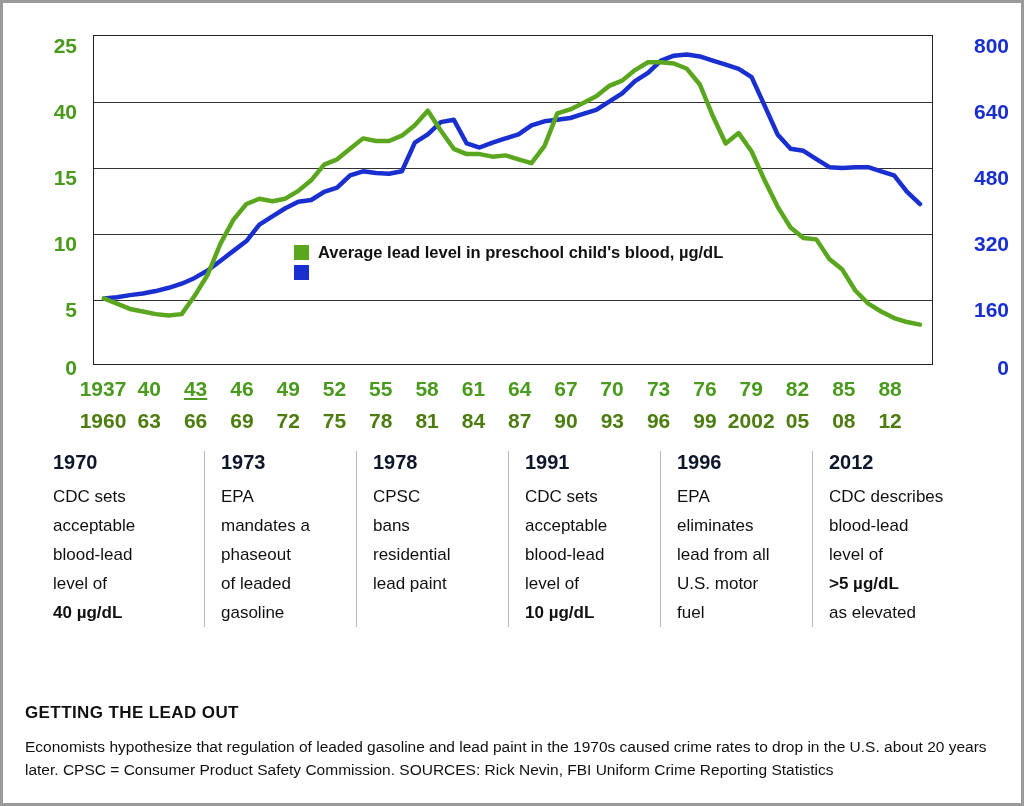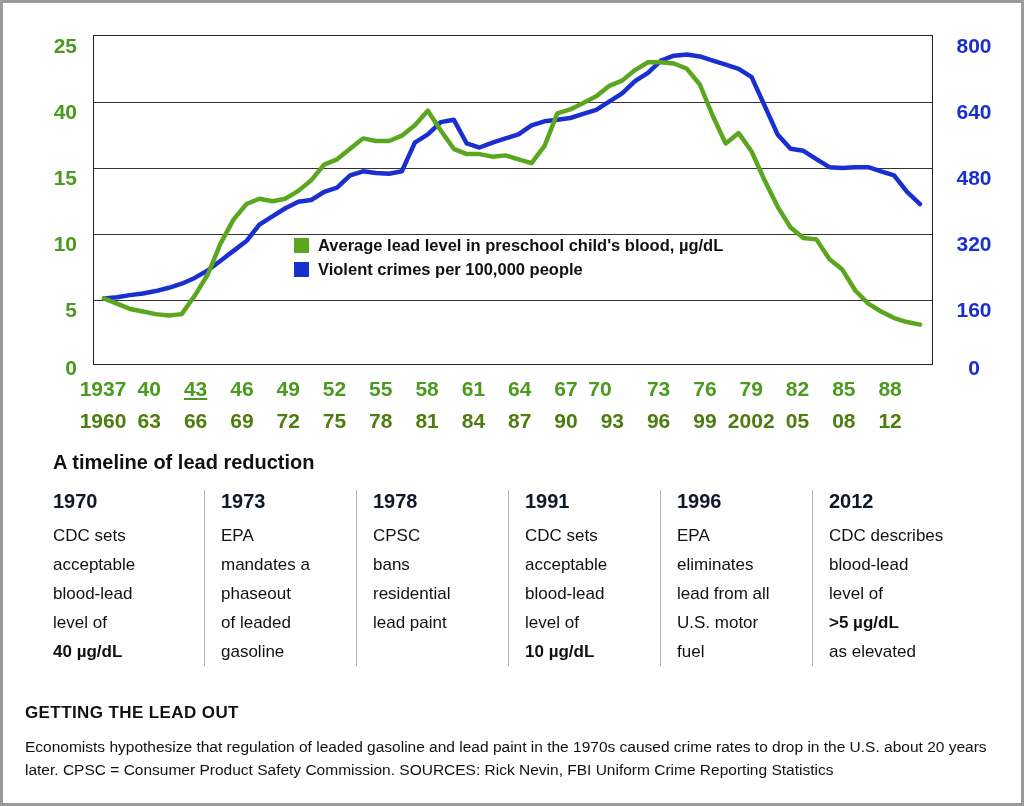--- a/index.html
+++ b/index.html
@@ -54,21 +54,21 @@
     width: 100%;
     height: 100%;
   }
   .axis-label {
     position: absolute;
     font-size: 21px;
     font-weight: bold;
     line-height: 1;
   }
   .axis-left { color: #4a9a1e; text-align: right; width: 60px; }
-  .axis-right { color: #1a2fd0; text-align: center; width: 70px; }
+  .axis-right { color: #1a2fd0; text-align: right; width: 70px; }
 
   .tickrow {
     position: absolute;
     left: 76px;
     width: 840px;
     height: 26px;
   }
   .tickrow span {
     position: absolute;
     font-size: 21px;
@@ -182,45 +182,44 @@
     <div id="plot">
       <div class="gridline" style="top:66px;"></div>
       <div class="gridline" style="top:132px;"></div>
       <div class="gridline" style="top:198px;"></div>
       <div class="gridline" style="top:264px;"></div>
       <svg id="chart-svg" viewBox="0 0 840 330" preserveAspectRatio="none">
         <polyline id="line-crime" fill="none" stroke="#1a2fd0" stroke-width="4.5" stroke-linejoin="round" stroke-linecap="round" points="10.0,264.0 23.0,262.8 36.0,260.7 49.0,259.1 61.9,256.6 74.9,253.3 87.9,249.2 100.9,243.4 113.9,235.9 126.9,226.1 139.8,216.2 152.8,206.3 165.8,189.8 178.8,181.5 191.8,173.3 204.8,166.7 217.7,165.0 230.7,156.8 243.7,152.6 256.7,140.3 269.7,136.1 282.7,137.8 295.7,138.6 308.6,136.1 321.6,107.2 334.6,99.0 347.6,86.6 360.6,84.2 373.6,108.1 386.5,112.2 399.5,107.2 412.5,103.1 425.5,99.0 438.5,89.9 451.5,85.8 464.4,84.2 477.4,82.5 490.4,78.4 503.4,74.3 516.4,66.0 529.4,57.8 542.3,45.4 555.3,37.1 568.3,24.8 581.3,19.8 594.3,18.6 607.3,20.6 620.3,24.8 633.2,28.9 646.2,33.0 659.2,41.3 672.2,70.1 685.2,99.0 698.2,113.4 711.1,115.5 724.1,123.8 737.1,132.0 750.1,132.8 763.1,132.0 776.1,132.0 789.0,136.1 802.0,140.3 815.0,156.8 828.0,169.1"></polyline>
         <polyline id="line-lead" fill="none" stroke="#5aa61e" stroke-width="4.5" stroke-linejoin="round" stroke-linecap="round" points="10.0,264.0 23.0,269.3 36.0,274.6 49.0,277.2 61.9,279.8 74.9,281.2 87.9,279.8 100.9,261.4 113.9,240.2 126.9,208.6 139.8,184.8 152.8,169.0 165.8,163.7 178.8,166.3 191.8,163.7 204.8,155.8 217.7,145.2 230.7,129.4 243.7,124.1 256.7,113.5 269.7,103.0 282.7,105.6 295.7,105.6 308.6,100.3 321.6,89.8 334.6,75.2 347.6,95.0 360.6,113.5 373.6,118.8 386.5,118.8 399.5,121.4 412.5,120.1 425.5,124.1 438.5,128.0 451.5,110.9 464.4,77.9 477.4,73.9 490.4,67.3 503.4,60.7 516.4,50.2 529.4,44.9 542.3,34.3 555.3,26.4 568.3,26.4 581.3,27.7 594.3,33.0 607.3,48.8 620.3,80.5 633.2,108.2 646.2,97.7 659.2,116.2 672.2,145.2 685.2,171.6 698.2,192.7 711.1,203.3 724.1,204.6 737.1,224.4 750.1,235.0 763.1,256.1 776.1,269.3 789.0,277.2 802.0,283.8 815.0,287.8 828.0,290.4"></polyline>
       </svg>
 
-      <div id="legend" style="left:200px; top:198px;">
+      <div id="legend" style="left:200px; top:205px;">
         <div class="legend-row">
           <span class="swatch sw-green"></span>
           <span>Average lead level in preschool child's blood, µg/dL</span>
         </div>
         <div class="legend-row">
           <span class="swatch sw-blue"></span>
-          <span>Violent crimes per 100,000 people</span>
         </div>
       </div>
     </div>
 
     <div class="tickrow" id="tickrow-green" style="top:364px;">
         <span style="left: 10px;">1937</span>
         <span style="left: 56.3019px;">40</span>
         <span style="left: 102.604px; text-decoration: underline;">43</span>
         <span style="left: 148.906px;">46</span>
         <span style="left: 195.208px;">49</span>
         <span style="left: 241.509px;">52</span>
         <span style="left: 287.811px;">55</span>
         <span style="left: 334.113px;">58</span>
         <span style="left: 380.415px;">61</span>
         <span style="left: 426.717px;">64</span>
         <span style="left: 473.019px;">67</span>
-        <span style="left: 507px;">70</span>
+        <span style="left: 519px;">70</span>
         <span style="left: 565.623px;">73</span>
         <span style="left: 611.925px;">76</span>
         <span style="left: 658.226px;">79</span>
         <span style="left: 704.528px;">82</span>
         <span style="left: 750.83px;">85</span>
         <span style="left: 797.132px;">88</span>
       </div>
     <div class="tickrow" id="tickrow-blue" style="top:396px;">
         <span style="left: 10px;">1960</span>
         <span style="left: 56.3019px;">63</span>
@@ -237,21 +236,20 @@
         <span style="left: 565.623px;">96</span>
         <span style="left: 611.925px;">99</span>
         <span style="left: 658.226px;">2002</span>
         <span style="left: 704.528px;">05</span>
         <span style="left: 750.83px;">08</span>
         <span style="left: 797.132px;">12</span>
       </div>
   </div>
 
   <div id="timeline">
-    <div id="timeline-title">A timeline of lead reduction</div>
     <div id="timeline-cols">
         <div class="tl-col">
           <div class="tl-year">1970</div>
           <div class="tl-body">CDC sets
 acceptable
 blood-lead
 level of</div>
           <div class="tl-body"><b>40 µg/dL</b></div>
         </div>
         <div class="tl-col">

